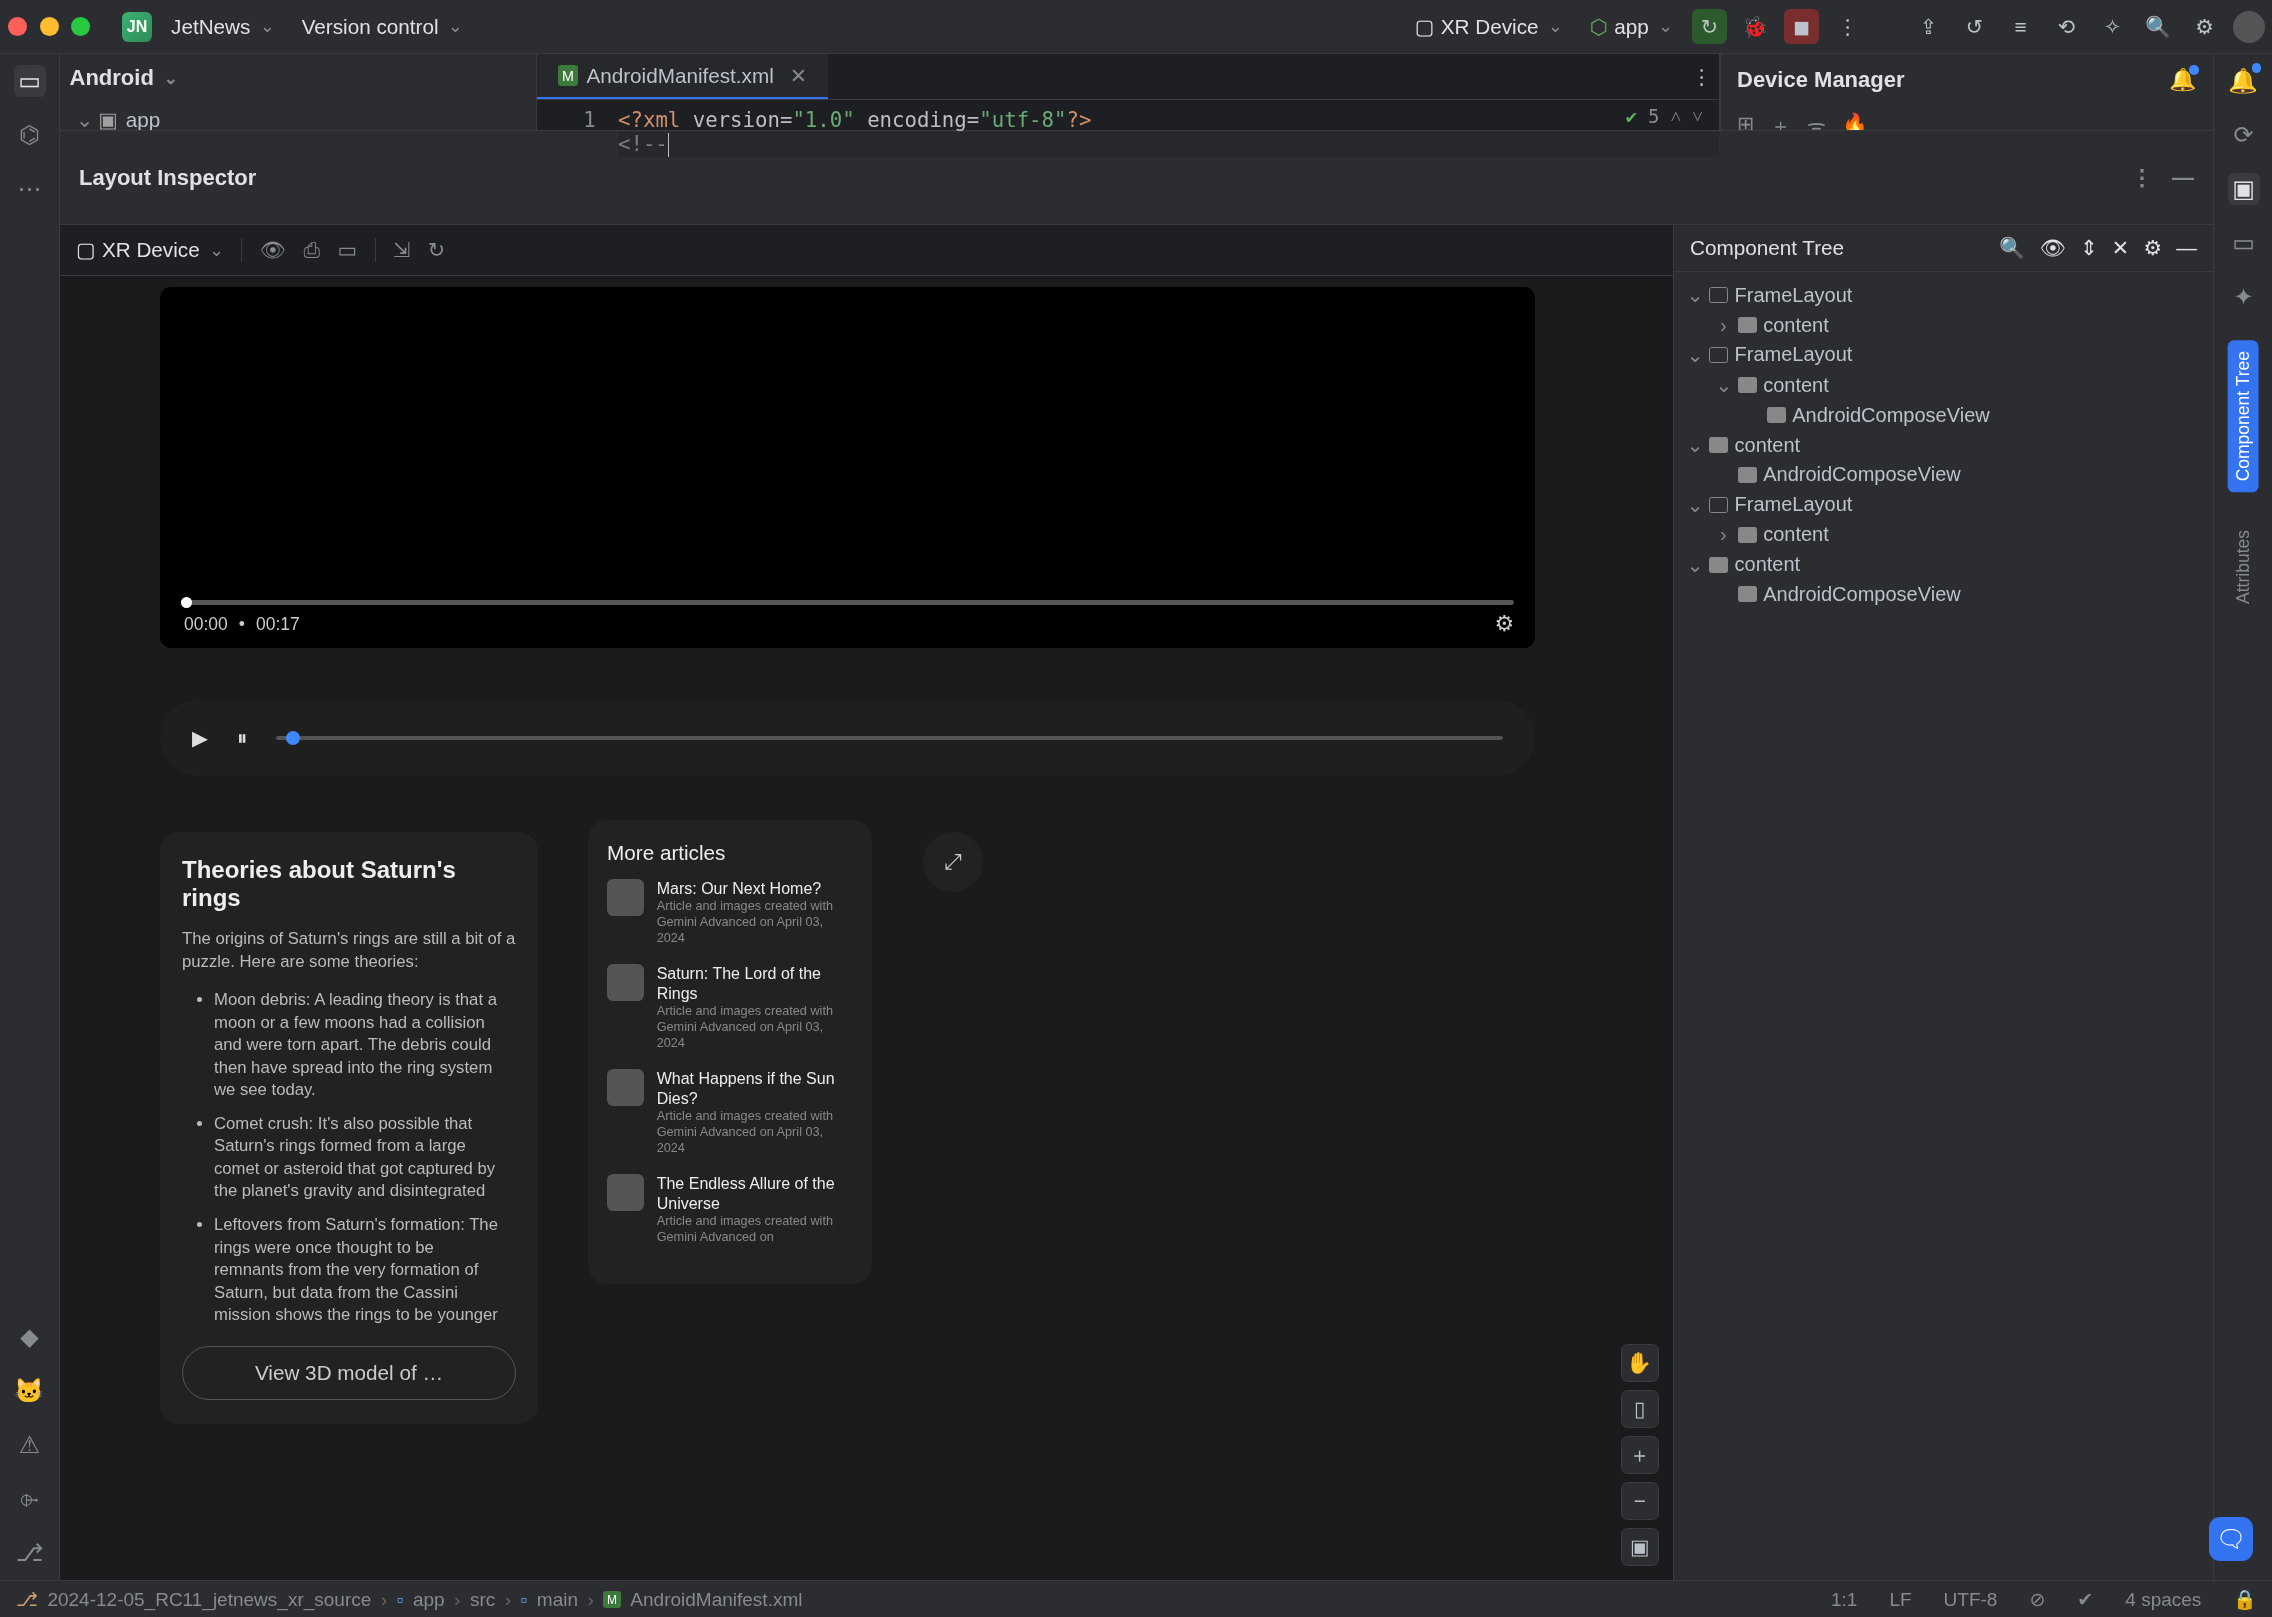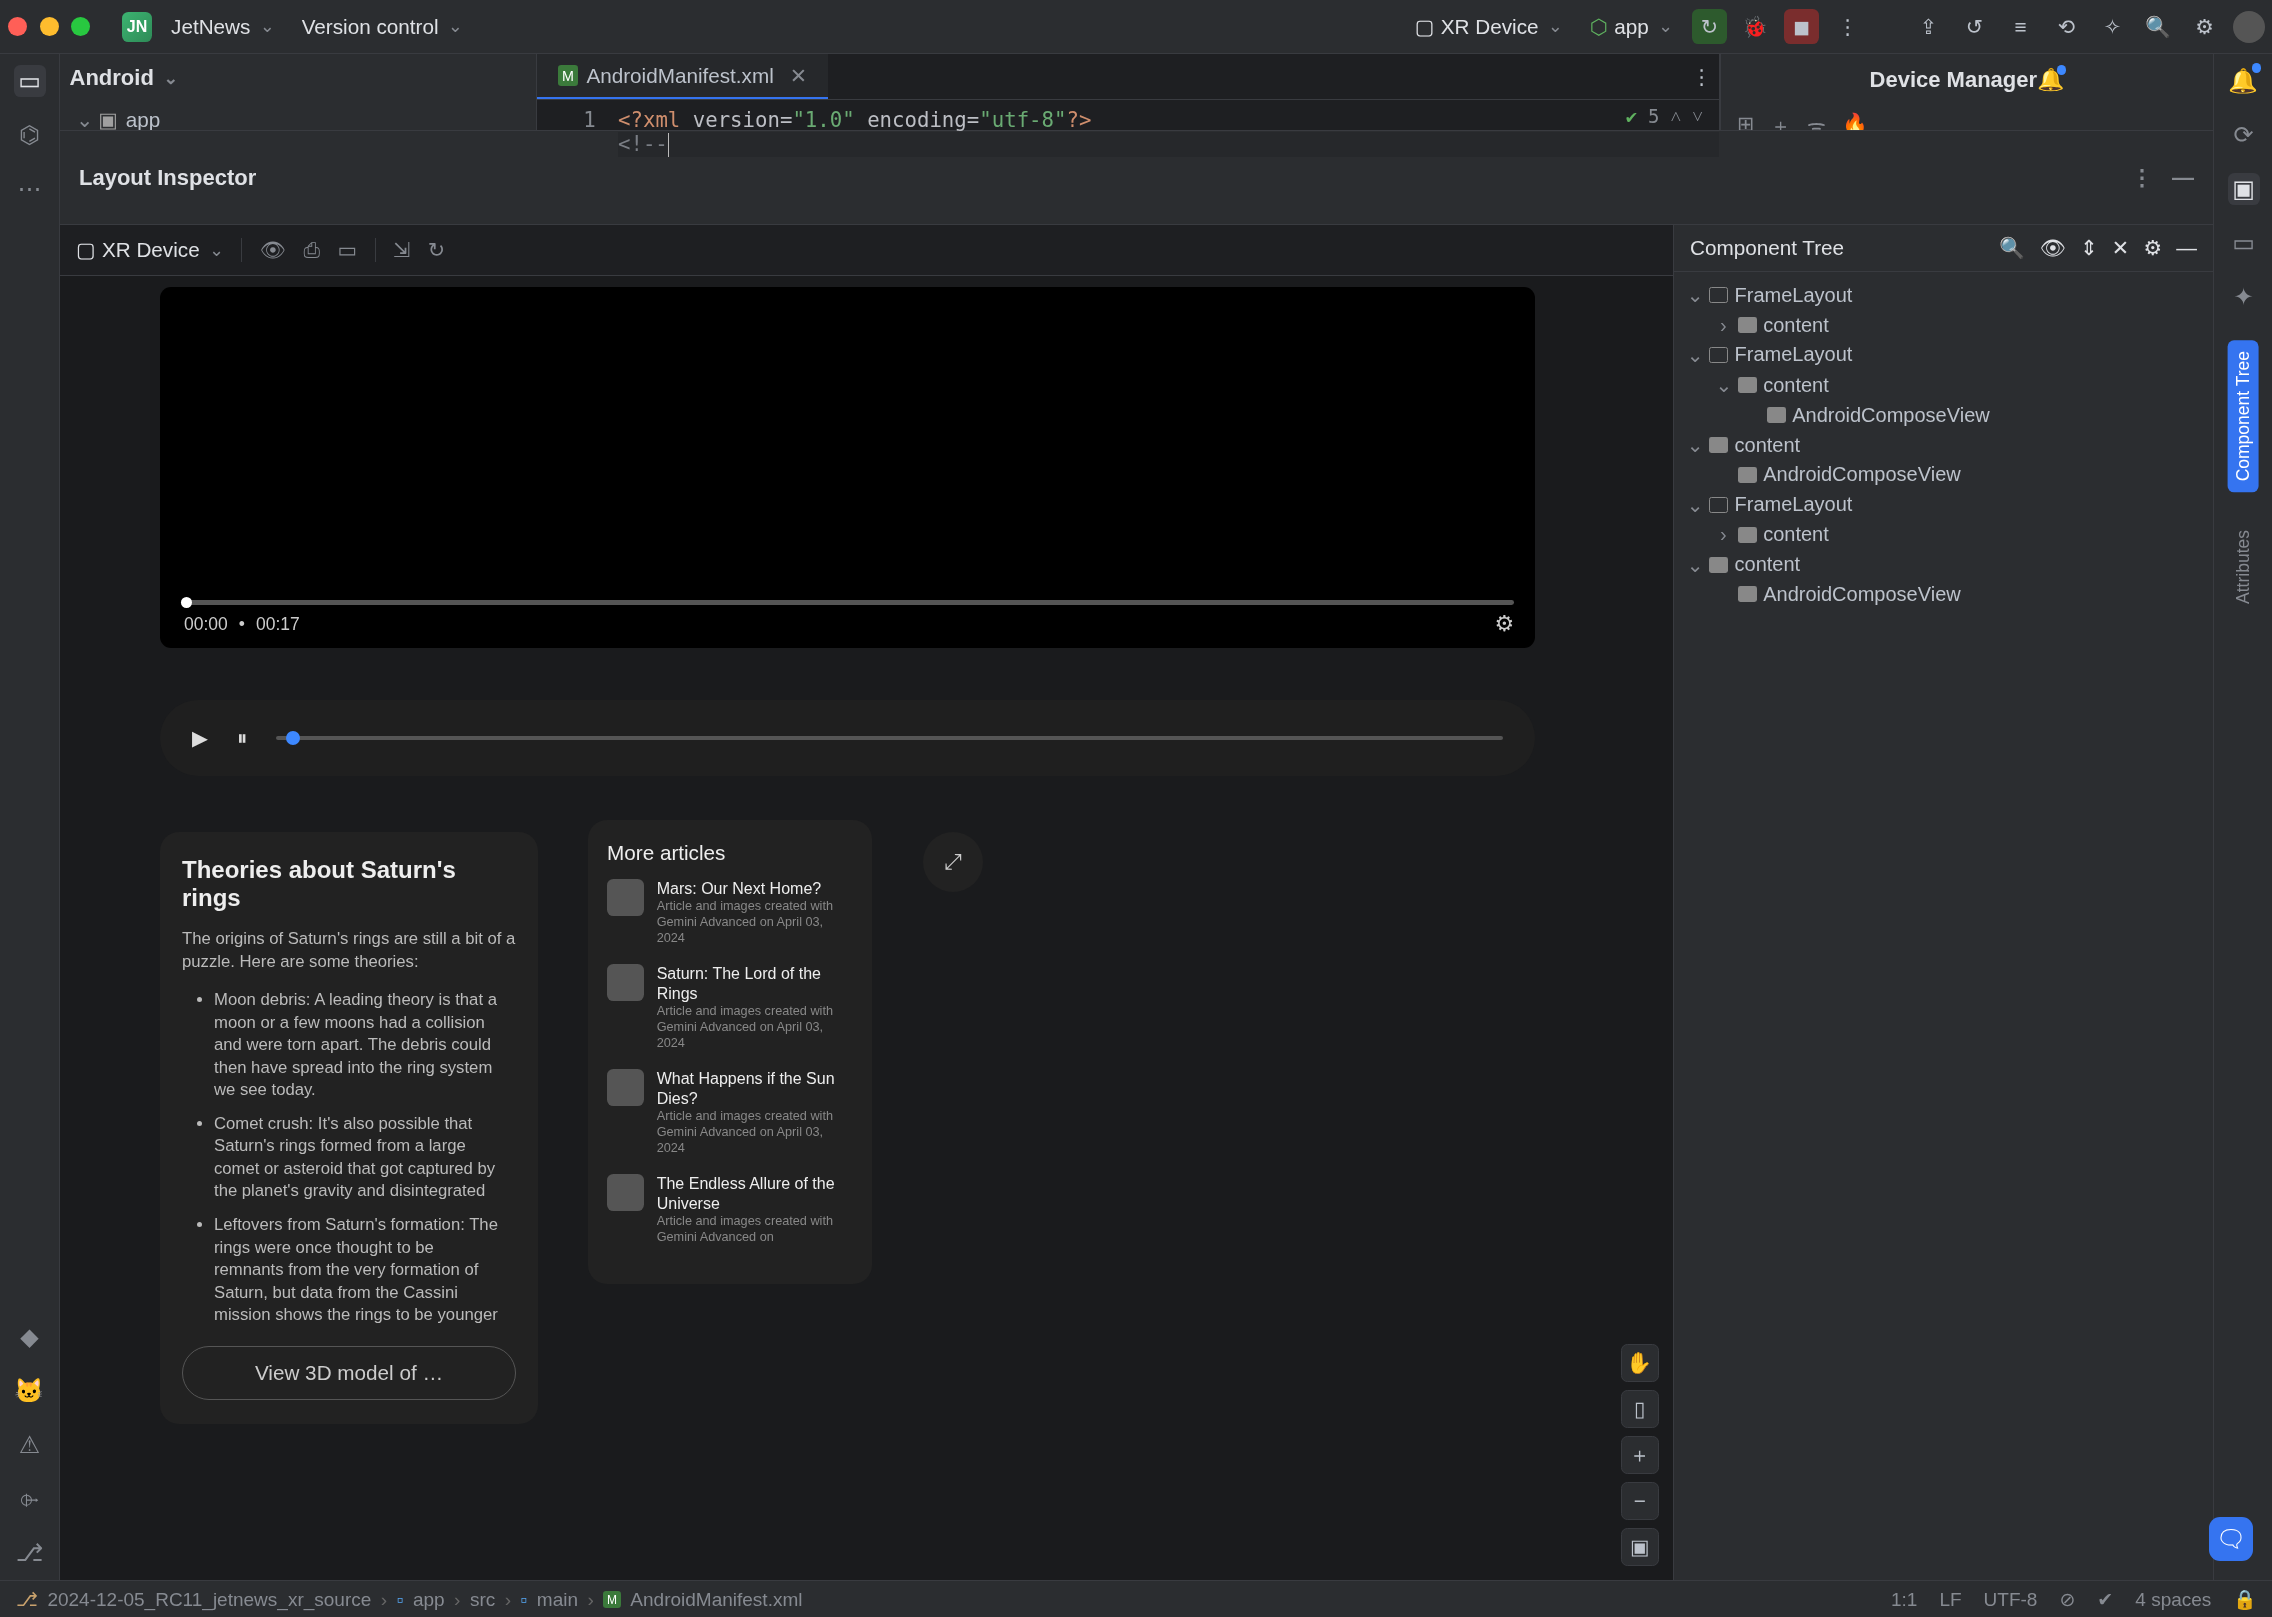--- a/index.html
+++ b/index.html
@@ -93,21 +93,21 @@
   .code .cursor{display:inline-block;width:1.6px;height:24px;background:#bbb;vertical-align:middle;}
   .inspect-badge{position:absolute;right:16px;top:4.8px;display:flex;align-items:center;gap:11px;color:var(--text-dim);font-size:19px;}
   .check{color:#5fb15f;}
 
   .subtabs{height:41px;display:flex;align-items:flex-end;gap:0;border-top:0.8px solid var(--border);background:var(--bg-dark);}
   .subtab{padding:9.5px 22px;color:var(--text-dim);}
   .subtab.active{color:var(--text-bright);border-bottom:2.4px solid var(--accent);}
 
   
   .devmgr{grid-column:4/5;grid-row:1/3;background:var(--bg-panel);border-left:0.8px solid var(--border);display:flex;flex-direction:column;}
-  .devmgr .hdr{padding:12.7px 16px;font-size:22px;font-weight:600;color:var(--text-bright);display:flex;align-items:center;justify-content:center;}
+  .devmgr .hdr{padding:12.7px 16px;font-size:22px;font-weight:600;color:var(--text-bright);display:flex;align-items:center;justify-content:space-between;}
   .dev-toolbar{display:flex;gap:16px;padding:6.4px 16px;border-bottom:0.8px solid var(--border);color:var(--text-dim);}
   .dev-table-head{display:flex;padding:8px 16px;border-bottom:0.8px solid var(--border);color:var(--text-dim);font-size:19px;}
   .dev-table-head span:first-child{flex:1;}
   .dev-row{padding:8px 25.4px;background:var(--bg-selected);color:#fff;}
 
   
   .li-head{grid-column:2/5;grid-row:2/3;background:var(--bg-panel);border-top:0.8px solid var(--border);border-bottom:0.8px solid var(--border);
     display:flex;align-items:center;padding:0 19px;font-size:22px;font-weight:600;color:var(--text-bright);justify-content:space-between;}
 
   
@@ -161,21 +161,21 @@
 
   
   .vtab{writing-mode:vertical-rl;transform:rotate(180deg);font-size:17.5px;padding:11px 4.8px;border-radius:6.4px;color:var(--text-dim);margin-top:4.8px;}
   .vtab.active{background:var(--accent);color:#fff;}
 
   
   .status{grid-column:1/6;grid-row:4/5;background:var(--bg-panel);border-top:0.8px solid var(--border);
     display:flex;align-items:center;padding:0 16px;gap:12.7px;font-size:19px;color:var(--text-dim);}
   .status .crumb{display:flex;align-items:center;gap:9.5px;}
   .status .crumb .sep-c{color:#666;}
-  .status .r{margin-left:auto;display:flex;gap:22px;align-items:center;}
+  .status .r{margin-left:auto;display:flex;gap:32px;align-items:center;}
 
   .notif-dot{position:relative;}
   .notif-dot::after{content:"";position:absolute;top:-1.6px;right:-1.6px;width:9.5px;height:9.5px;border-radius:50%;background:#3d88ff;}
 
   .chat-fab{position:fixed;right:19px;bottom:56px;width:44px;height:44px;border-radius:11px;background:var(--accent);display:flex;align-items:center;justify-content:center;color:#fff;font-size:24px;}
 </style>
 </head>
 <body>
 
 <div class="titlebar">

